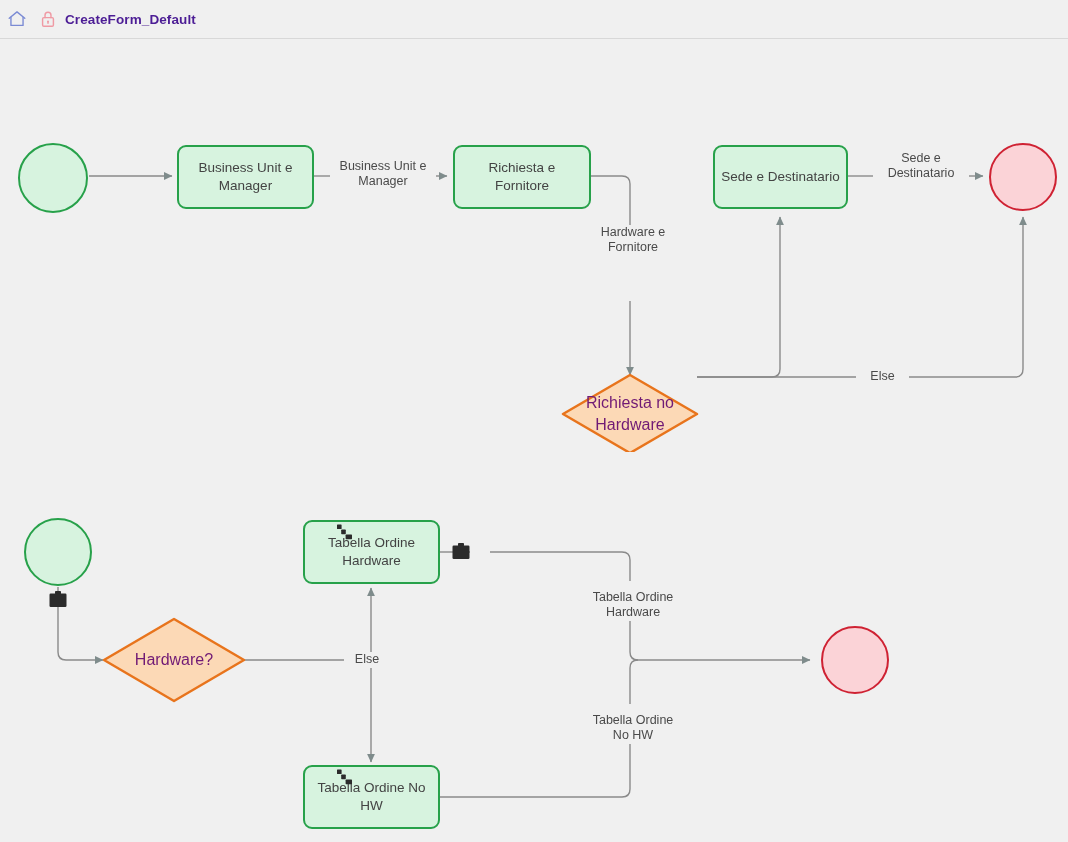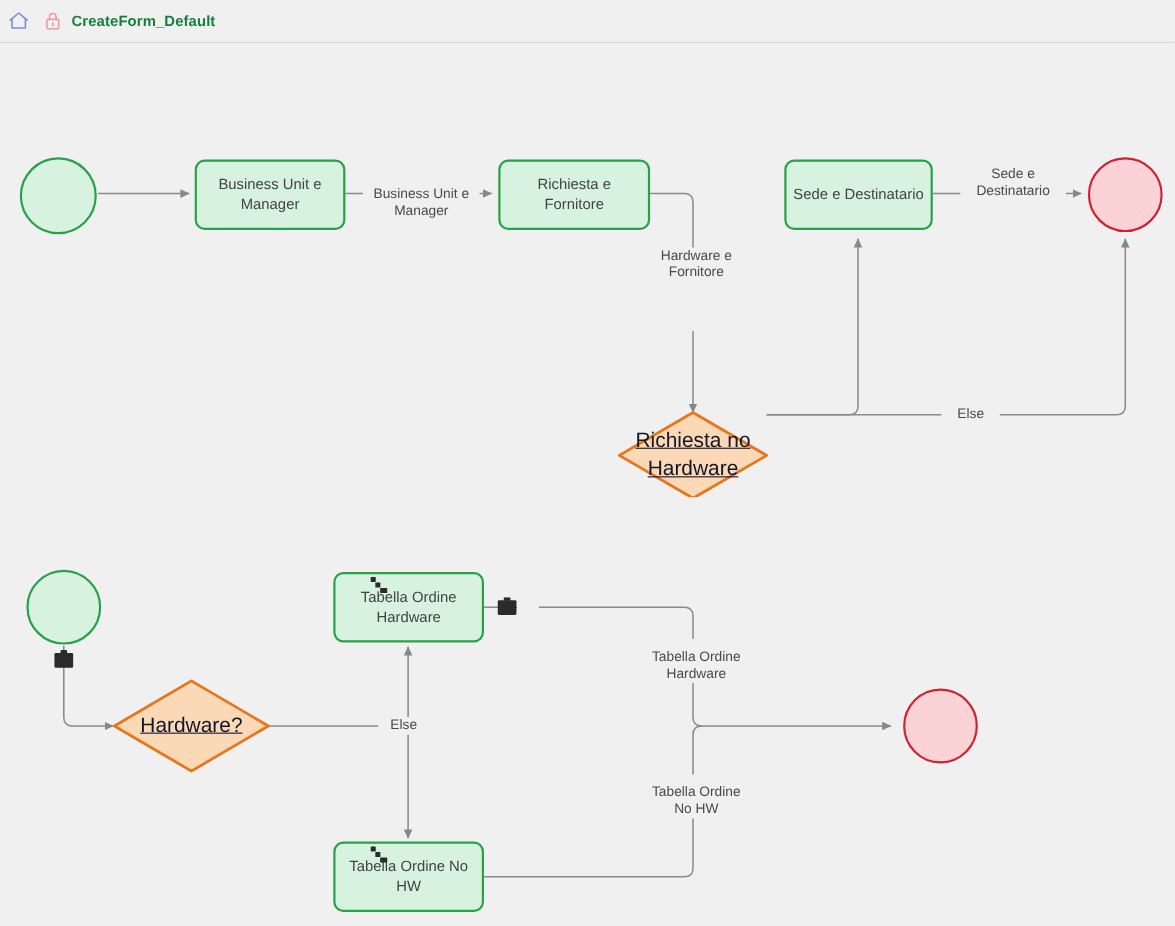--- a/index.html
+++ b/index.html
@@ -34,21 +34,21 @@
     display: flex;
     align-items: center;
     box-sizing: border-box;
     padding-left: 4px;
   }
   .header.first { top: 0; }
   .header.second { top: 452px; border-top: 1px solid #dcdcdc; }
   .header-title {
     font-size: 13.5px;
     font-weight: bold;
-    color: #15803d;
+    color: #4c1d95;
     letter-spacing: 0.1px;
     margin-left: 8px;
     white-space: nowrap;
   }
   .ico-home { width: 22px; height: 22px; display:block; margin-left: 2px;}
   .ico-lock { width: 18px; height: 20px; display:block; margin-left: 11px;}
 
   
   .canvas {
     position: absolute;
@@ -88,25 +88,24 @@
     border-radius: 50%;
   }
   .node-label { pointer-events: none; padding: 0 6px; }
 
   .diamond-label {
     position: absolute;
     display: flex;
     align-items: center;
     justify-content: center;
     text-align: center;
-    font-size: 19px;
+    font-size: 16px;
     line-height: 1.35;
-    color: #0f172a;
+    color: #701a75;
     pointer-events: none;
-    text-decoration: underline;
   }
 
   
   .edge-label {
     position: absolute;
     font-size: 12.5px;
     line-height: 1.2;
     color: #4a4a4a;
     text-align: center;
     white-space: pre-line;
@@ -199,21 +198,21 @@
     </div>
 
     <div class="node task" style="left:713px; top:106px; width:135px; height:64px;">
       <span class="node-label">Sede e Destinatario</span>
     </div>
 
     <div class="node end" style="left:989px; top:104px; width:68px; height:68px;">
       <span class="node-label"></span>
     </div>
 
-    <div class="edge-label" style="left:330px; top:120px; width:100px;margin-top:10px;">Business Unit e
+    <div class="edge-label" style="left:330px; top:120px; width:100px;">Business Unit e
 Manager</div>
 
     <div class="edge-label" style="left:578px; top:186px; width:104px;">Hardware e
 Fornitore</div>
 
     <div class="edge-label" style="left:873px; top:112px; width:90px;">Sede e
 Destinatario</div>
 
     <div class="edge-label" style="left:856px; top:330px; width:47px;">Else</div>
   </div>

